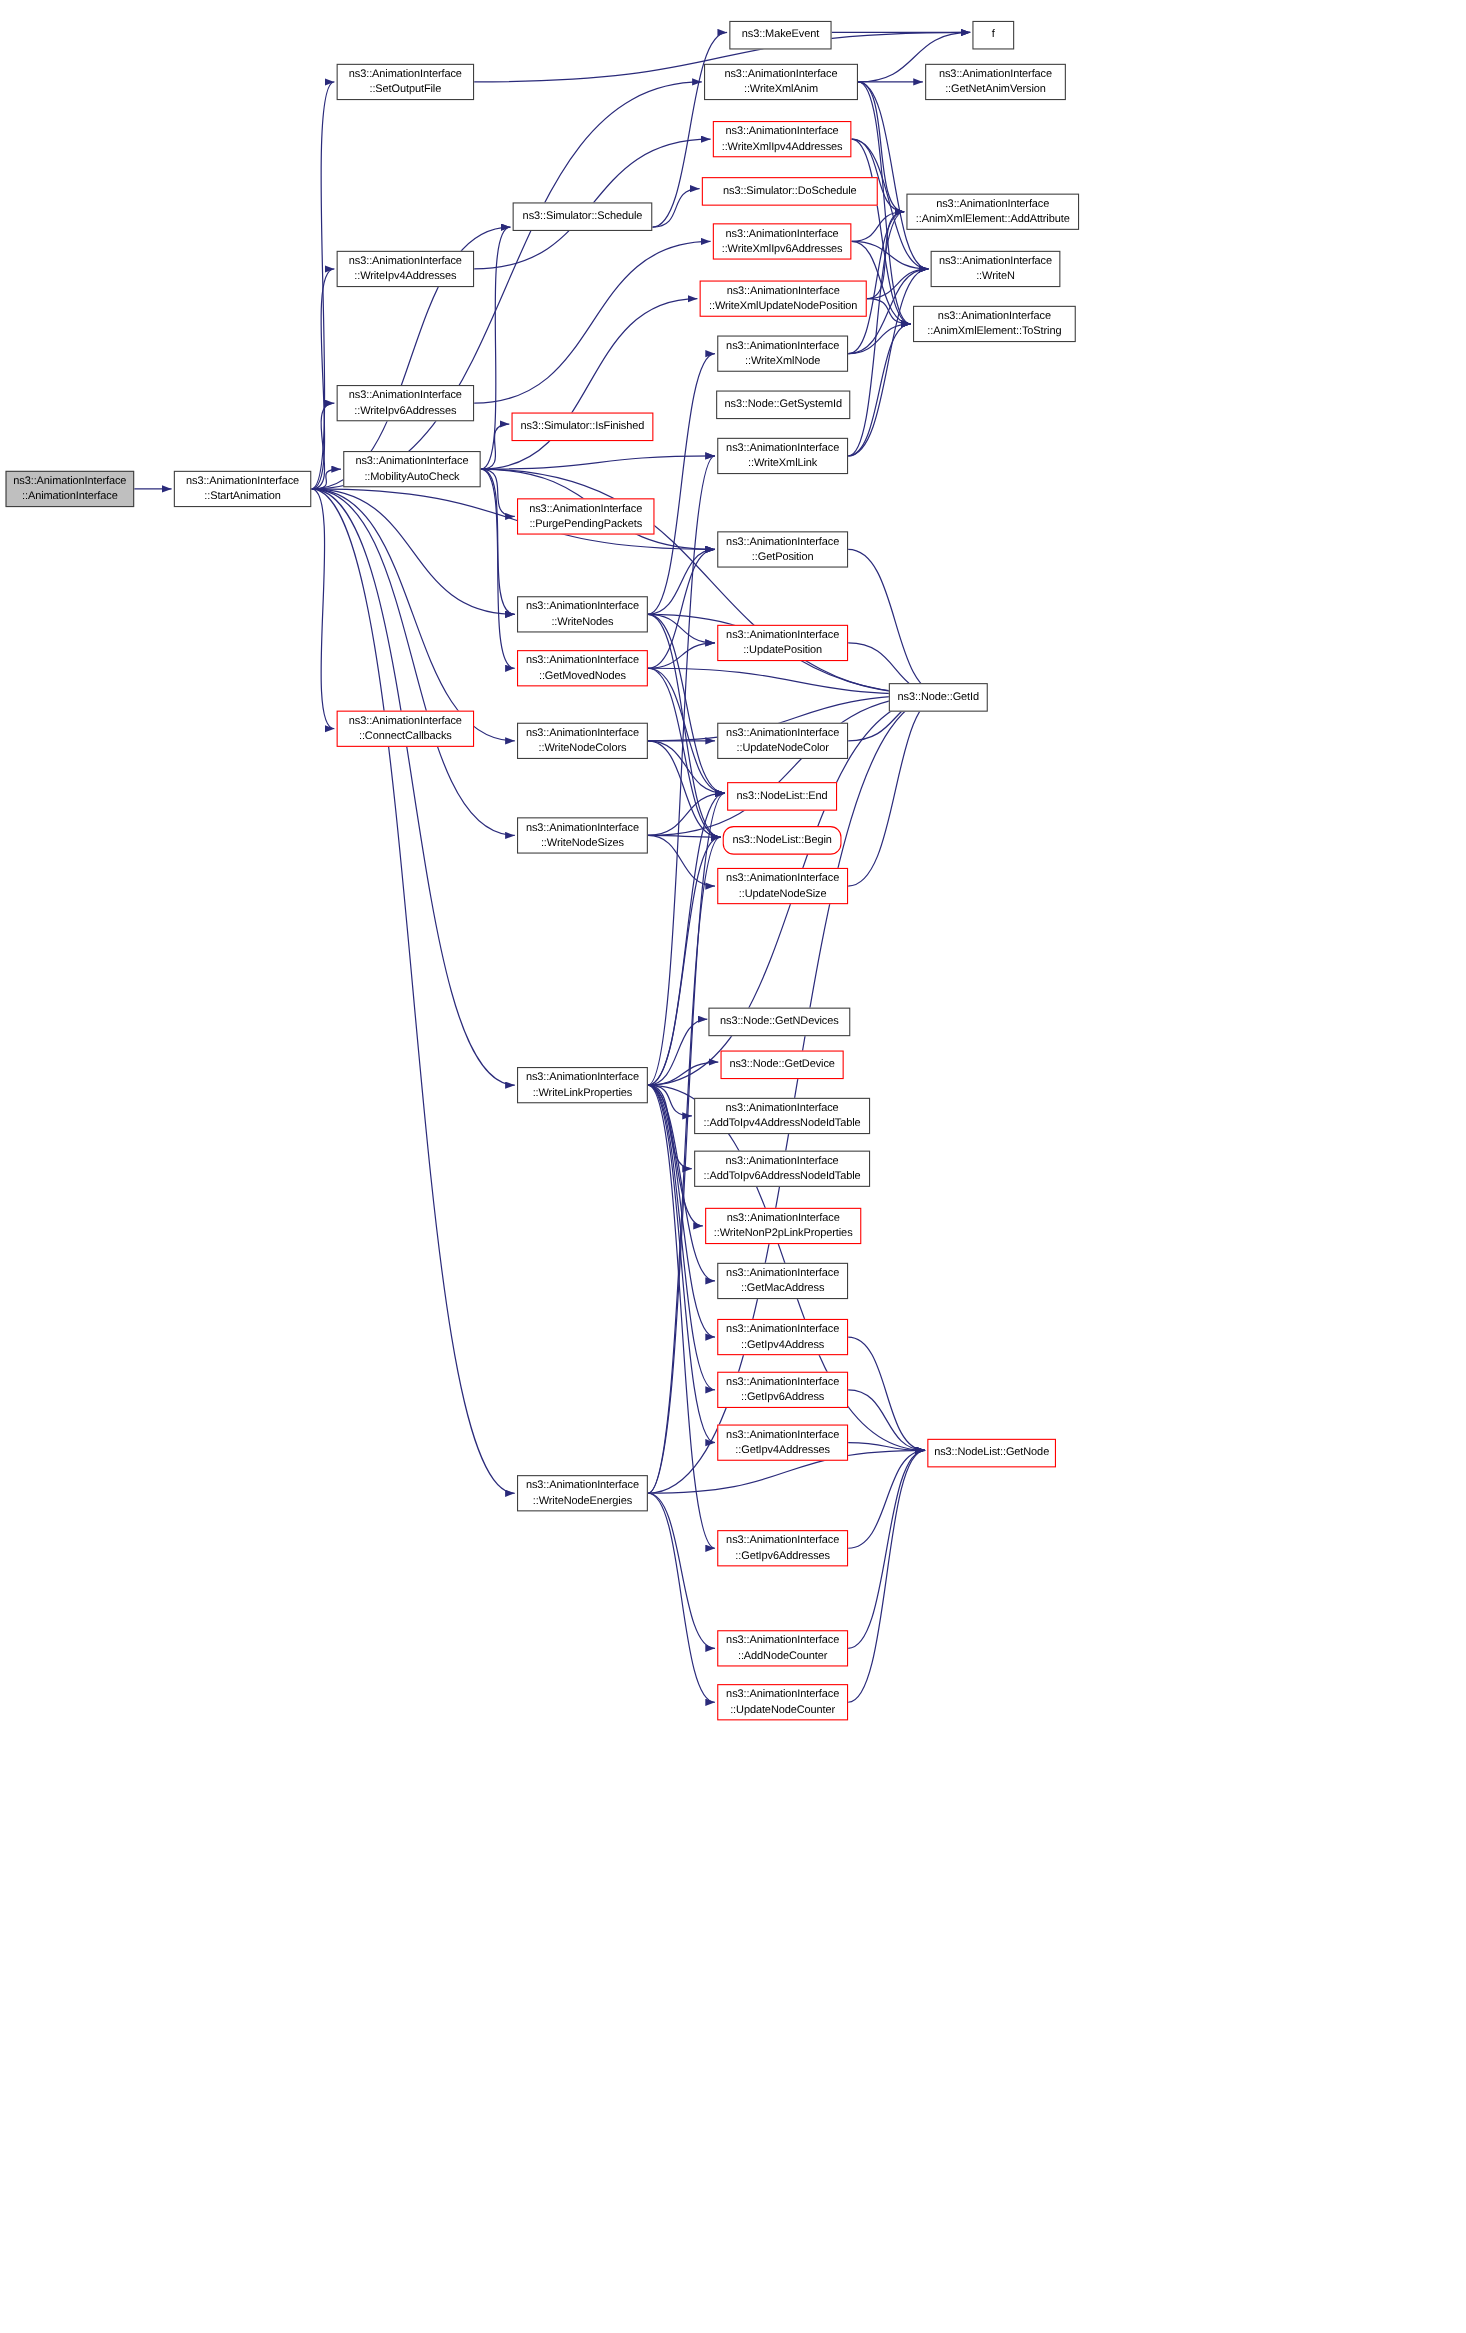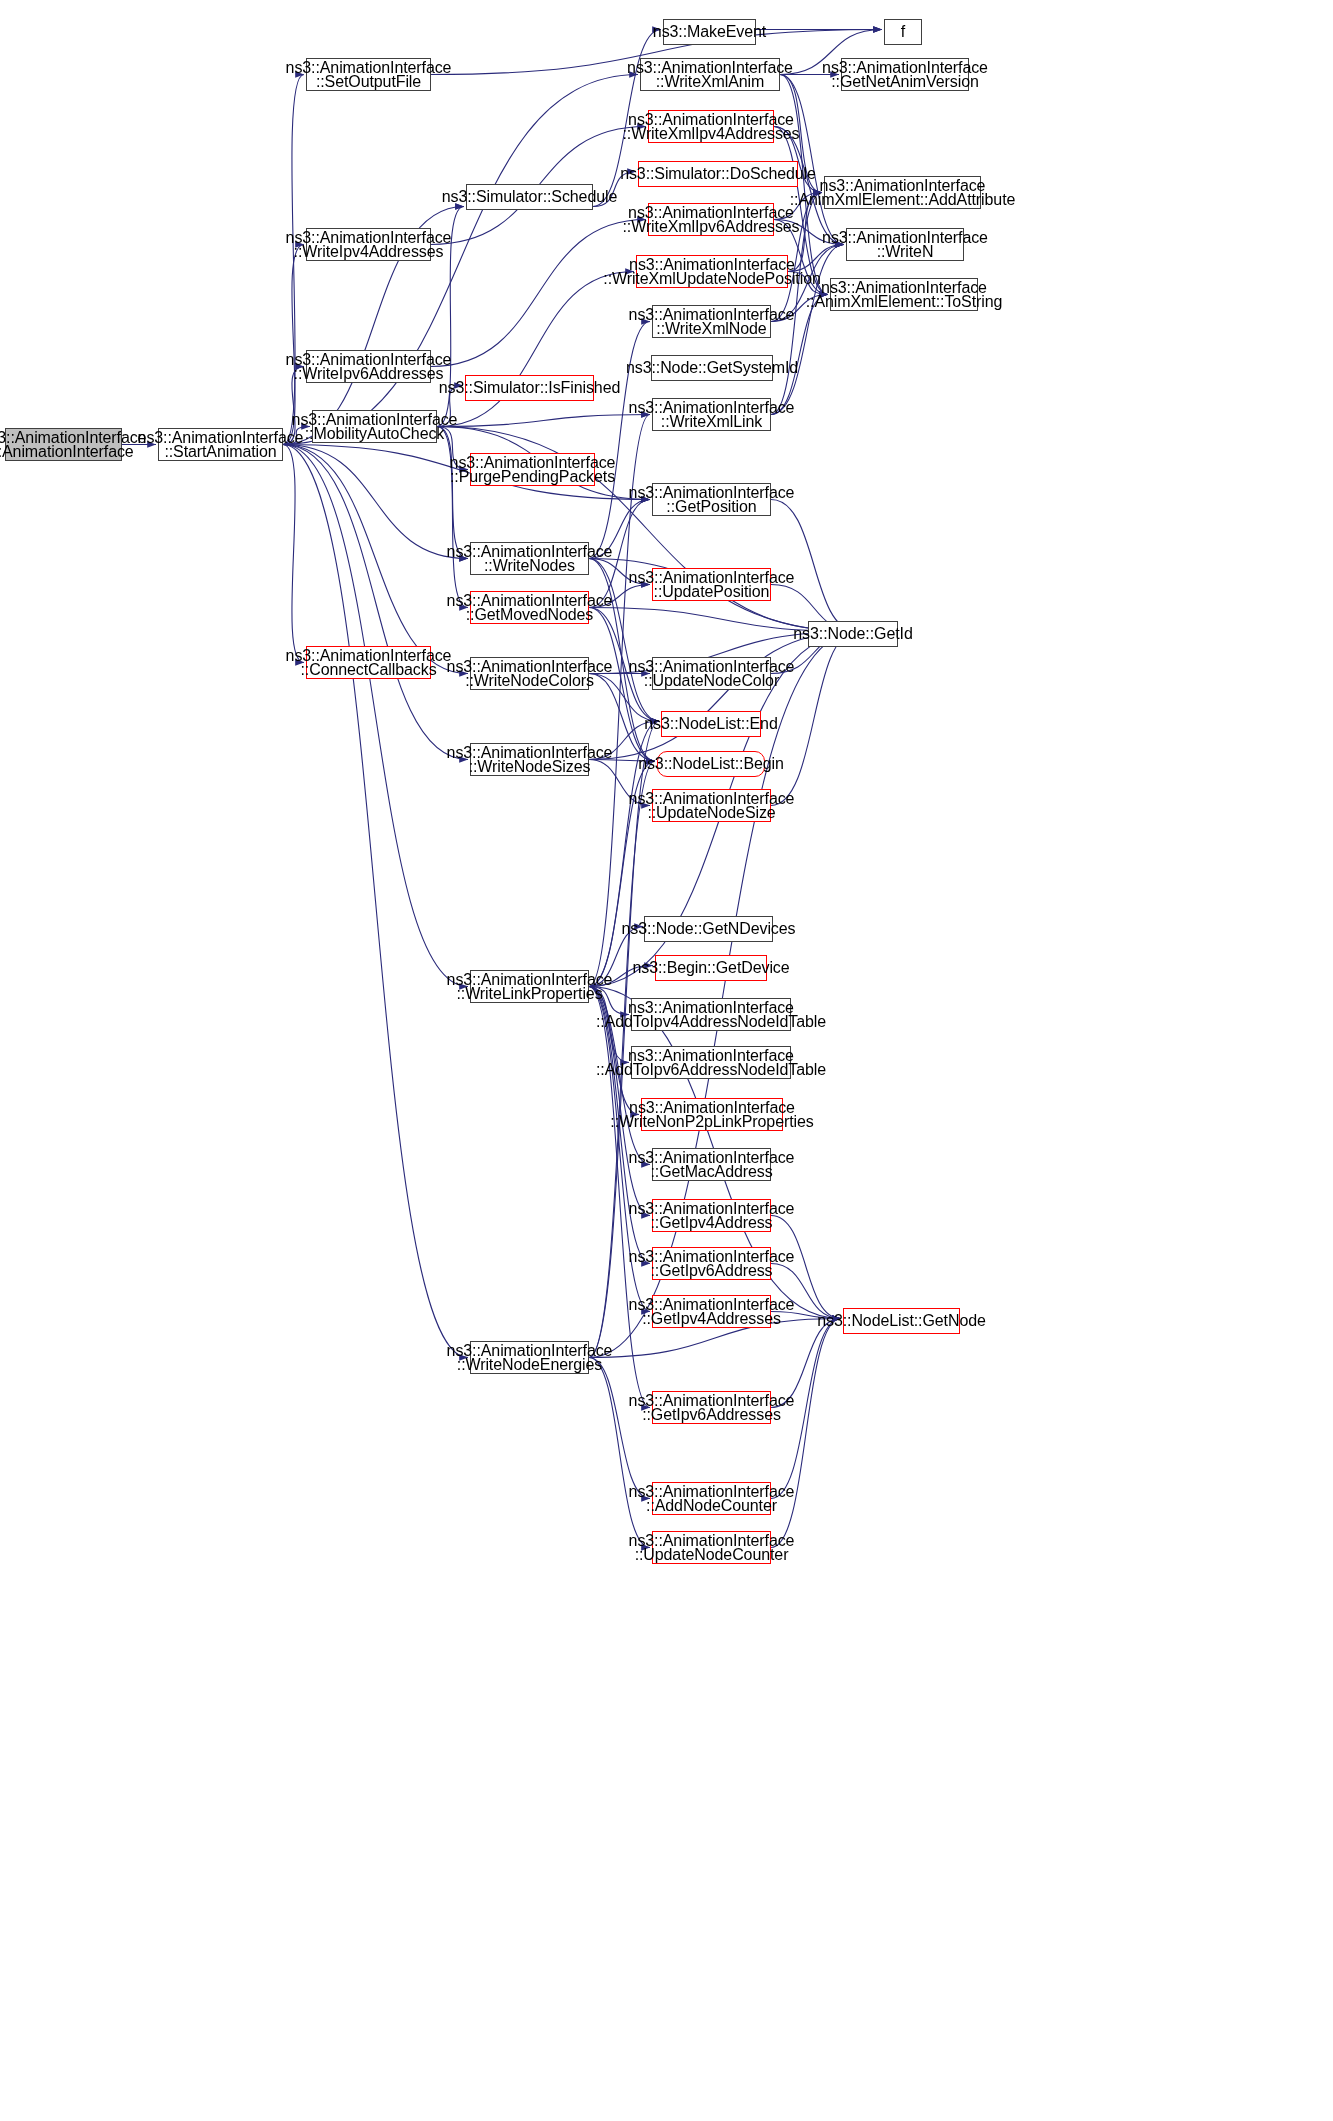--- a/index.html
+++ b/index.html
@@ -1,21 +1,21 @@
 <!DOCTYPE html>
 <html><head>
 <meta charset="utf-8">
 <style>
   html,body{margin:0;padding:0;background:#ffffff;}
   #stage{position:relative;width:1333px;height:2121px;background:#fff;
          font-family:"Liberation Sans","DejaVu Sans",sans-serif;overflow:hidden;}
   svg.edges{position:absolute;left:0;top:0;width:1333px;height:2121px;}
   .node{position:absolute;box-sizing:border-box;background:#ffffff;
         border:1px solid #404040;display:flex;align-items:center;justify-content:center;
-        text-align:center;font-size:16px;line-height:14px;color:#000;
+        text-align:center;font-size:10px;line-height:14px;color:#000;
         letter-spacing:-0.1px;white-space:pre-line;padding:12px 3px;}
   .node.red{border:1px solid #ff0000;}
   .node.root{background:#bfbfbf;border:1px solid #404040;}
 </style>
 </head>
 <body>
 
 <div id="stage">
   <svg class="edges">
     <defs>
@@ -175,21 +175,21 @@
 ::GetPosition</div>
       <div class="node red" style="left: 652px; top: 568px; width: 119px; height: 33px;">ns3::AnimationInterface
 ::UpdatePosition</div>
       <div class="node" style="left: 652px; top: 657px; width: 119px; height: 33px;">ns3::AnimationInterface
 ::UpdateNodeColor</div>
       <div class="node red" style="left: 661px; top: 711px; width: 100px; height: 20px;">ns3::NodeList::End</div>
       <div class="node red" style="left: 657px; top: 751px; width: 108px; height: 24px; border-radius: 10px;">ns3::NodeList::Begin</div>
       <div class="node red" style="left: 652px; top: 789px; width: 119px; height: 33px;">ns3::AnimationInterface
 ::UpdateNodeSize</div>
       <div class="node" style="left: 644px; top: 916px; width: 129px; height: 21px; text-align: right;">ns3::Node::GetNDevices</div>
-      <div class="node red" style="left: 655px; top: 955px; width: 112px; height: 21px;">ns3::Begin::GetDevice</div>
+      <div class="node red" style="left: 655px; top: 955px; width: 112px; height: 21px;">ns3::Node::GetDevice</div>
       <div class="node" style="left: 631px; top: 998px; width: 160px; height: 33px;">ns3::AnimationInterface
 ::AddToIpv4AddressNodeIdTable</div>
       <div class="node" style="left: 631px; top: 1046px; width: 160px; height: 33px;">ns3::AnimationInterface
 ::AddToIpv6AddressNodeIdTable</div>
       <div class="node red" style="left: 641px; top: 1098px; width: 142px; height: 33px;">ns3::AnimationInterface
 ::WriteNonP2pLinkProperties</div>
       <div class="node" style="left: 652px; top: 1148px; width: 119px; height: 33px;">ns3::AnimationInterface
 ::GetMacAddress</div>
       <div class="node red" style="left: 652px; top: 1199px; width: 119px; height: 33px;">ns3::AnimationInterface
 ::GetIpv4Address</div>

